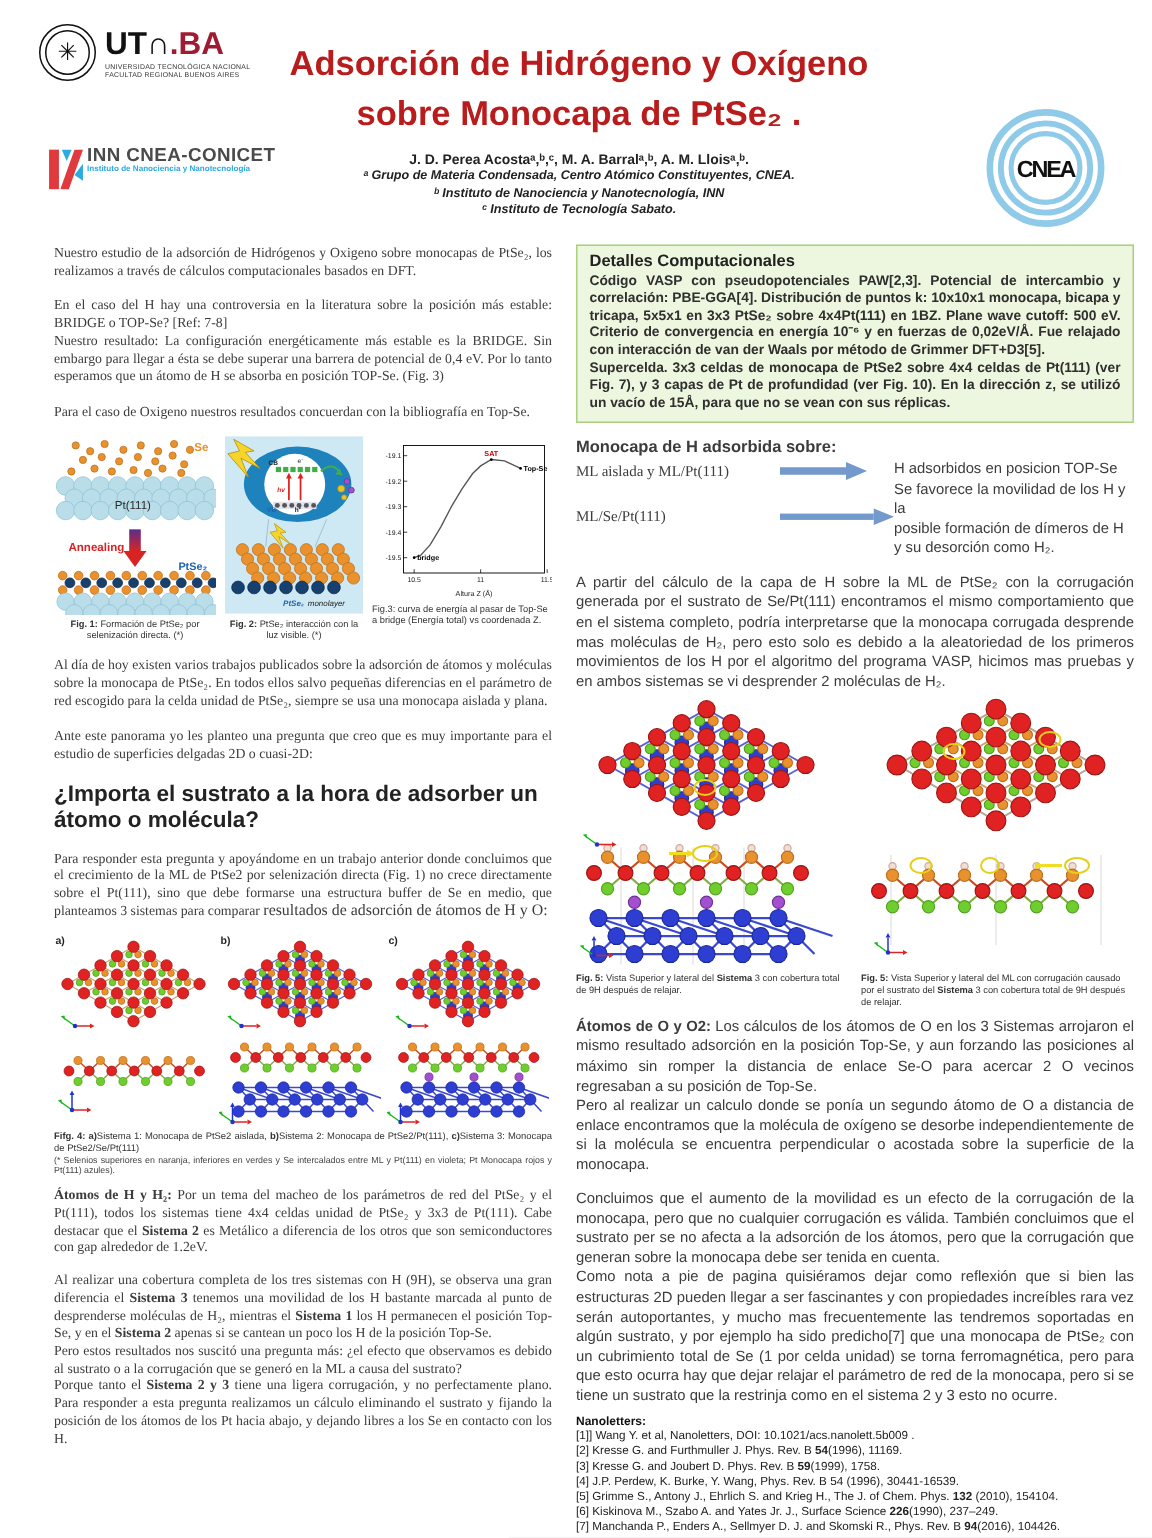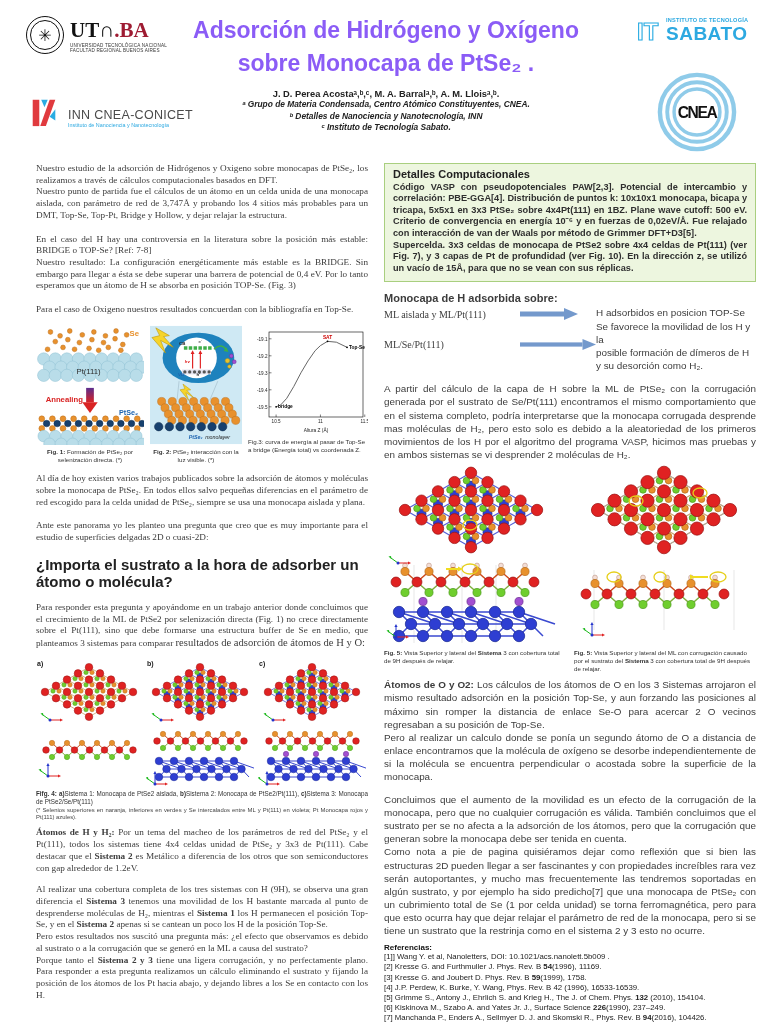--- a/index.html
+++ b/index.html
@@ -5,28 +5,28 @@
   html,body{margin:0;padding:0;background:#e9e9e9;}
   .poster{position:relative;width:768px;height:1025px;background:#fff;overflow:hidden;
           font-family:"Liberation Sans",sans-serif;color:#3c3c3c;}
   
   .hdr{position:absolute;left:0;top:0;width:768px;height:162px;}
   .utn{position:absolute;left:26px;top:16px;display:flex;align-items:center;gap:6px;}
   .utn-emblem{width:36px;height:36px;border:1.6px solid #111;border-radius:50%;
               display:flex;align-items:center;justify-content:center;}
   .utn-emblem .inner{width:28px;height:28px;border:1.2px solid #111;border-radius:50%;
               display:flex;align-items:center;justify-content:center;font-size:16px;color:#111;}
-  .utn-name{font-weight:bold;font-size:21px;color:#111;letter-spacing:0;font-family:Liberation Serif, serif;}
+  .utn-name{font-weight:bold;font-size:21px;color:#111;letter-spacing:0;}
   .utn-name .ba{color:var(--brand_red);}
   .utn-sub{font-size:4.6px;color:#333;letter-spacing:.2px;}
-  .inn{position:absolute;left:30px;top:96px;display:flex;align-items:flex-end;gap:10px;}
+  .inn{position:absolute;left:30px;top:96px;display:flex;align-items:flex-start;gap:0;font-weight:bold;}
   .inn-name{font-size:12.5px;color:#4a4a4a;letter-spacing:.3px;}
   .inn-sub{font-size:5.4px;color:var(--accent_blue);}
   .titlebox{position:absolute;left:190px;top:14px;width:392px;text-align:center;}
-  .title{font-weight:bold;font-size:23px;line-height:33px;color:#8b5cf6;}
+  .title{font-weight:bold;font-size:23px;line-height:33px;color:#b91c1c;margin-top:12px;}
   .authors{margin-top:9px;font-weight:bold;font-size:9.3px;color:#222;}
   .affil{font-weight:bold;font-style:italic;font-size:8.4px;line-height:11.5px;color:#222;}
   .sabato{position:absolute;left:636px;top:18px;display:flex;align-items:flex-start;gap:4px;}
   .sabato-right{display:flex;flex-direction:column;line-height:1;}
   .sabato-top{font-size:5.6px;font-weight:bold;color:var(--accent_blue);letter-spacing:.2px;}
   .sabato-name{font-size:19px;font-weight:bold;color:var(--accent_blue);letter-spacing:.5px;}
   .cnea-logo{position:absolute;left:656px;top:70px;}
   
   .colL{position:absolute;left:36px;top:163px;width:332px;}
   .colR{position:absolute;left:384px;top:163px;width:372px;}
@@ -95,47 +95,37 @@
       </div>
     </div>
 
     <div class="titlebox">
       <div class="title">
         <div>Adsorción de Hidrógeno y Oxígeno</div>
         <div>sobre Monocapa de PtSe₂ .</div>
       </div>
       <div class="authors">J. D. Perea Acostaᵃ,ᵇ,ᶜ, M. A. Barralᵃ,ᵇ, A. M. Lloisᵃ,ᵇ.</div>
       <div class="affil">ᵃ Grupo de Materia Condensada, Centro Atómico Constituyentes, CNEA.</div>
-      <div class="affil">ᵇ Detalles de Nanociencia y Nanotecnología, INN</div>
+      <div class="affil">ᵇ Instituto de Nanociencia y Nanotecnología, INN</div>
       <div class="affil">ᶜ Instituto de Tecnología Sabato.</div>
     </div>
 
-    <div class="sabato">
-      <svg width="26" height="30" viewBox="0 0 26 30">
-        <text x="1" y="22" font-size="24" font-weight="bold" fill="none" stroke="#29abe2" stroke-width="1.1" font-family="Liberation Sans, sans-serif">IT</text>
-      </svg>
-      <div class="sabato-right">
-        <div class="sabato-top">INSTITUTO DE TECNOLOGÍA</div>
-        <div class="sabato-name">SABATO</div>
-      </div>
-    </div>
 
     <div class="cnea-logo">
       <svg width="82" height="84" viewBox="0 0 84 84">
         <circle cx="42" cy="42" r="38" fill="#ffffff" stroke="#8fcbe9" stroke-width="4.5"></circle>
         <circle cx="42" cy="42" r="30.5" fill="none" stroke="#8fcbe9" stroke-width="4"></circle>
         <circle cx="42" cy="42" r="23.5" fill="none" stroke="#8fcbe9" stroke-width="3.5"></circle>
         <text x="42" y="48" text-anchor="middle" font-size="16" font-weight="bold" letter-spacing="-1.5" fill="#111" font-family="Liberation Sans, sans-serif">CNEA</text>
       </svg>
     </div>
   </div>
 
   <div class="colL">
     <p class="lt">Nuestro estudio de la adsorción de Hidrógenos y Oxigeno sobre monocapas de PtSe₂, los realizamos a través de cálculos computacionales basados en DFT.</p>
-    <p class="lt">Nuestro punto de partida fue el cálculos de un átomo en un celda unida de una monocapa aislada, con parámetro de red de 3,747Å y probando los 4 sitios más probables para un DMT, Top-Se, Top-Pt, Bridge y Hollow, y dejar relajar la estructura.</p>
     <div class="gap12"></div>
     <p class="lt">En el caso del H hay una controversia en la literatura sobre la posición más estable: BRIDGE o TOP-Se? [Ref: 7-8]</p>
     <p class="lt">Nuestro resultado: La configuración energéticamente más estable es la BRIDGE. Sin embargo para llegar a ésta se debe superar una barrera de potencial de 0,4 eV. Por lo tanto esperamos que un átomo de H se absorba en posición TOP-Se. (Fig. 3)</p>
     <div class="gap12"></div>
     <p class="lt">Para el caso de Oxigeno nuestros resultados concuerdan con la bibliografía en Top-Se.</p>
 
     <div class="figrow">
       <div class="figcol" style="width:108px">
         <svg width="108" height="120" viewBox="0 0 112 122">
           <defs>
@@ -1519,26 +1509,26 @@
     </div>
 
     <div class="gap6"></div>
     <p class="rt"><b>Átomos de O y O2:</b> Los cálculos de los átomos de O en los 3 Sistemas arrojaron el mismo resultado adsorción en la posición Top-Se, y aun forzando las posiciones al máximo sin romper la distancia de enlace Se-O para acercar 2 O vecinos regresaban a su posición de Top-Se.</p>
     <p class="rt">Pero al realizar un calculo donde se ponía un segundo átomo de O a distancia de enlace encontramos que la molécula de oxígeno se desorbe independientemente de si la molécula se encuentra perpendicular o acostada sobre la superficie de la monocapa.</p>
     <div class="gap10"></div>
     <p class="rt">Concluimos que el aumento de la movilidad es un efecto de la corrugación de la monocapa, pero que no cualquier corrugación es válida. También concluimos que el sustrato per se no afecta a la adsorción de los átomos, pero que la corrugación que generan sobre la monocapa debe ser tenida en cuenta.</p>
     <p class="rt">Como nota a pie de pagina quisiéramos dejar como reflexión que si bien las estructuras 2D pueden llegar a ser fascinantes y con propiedades increíbles rara vez serán autoportantes, y mucho mas frecuentemente las tendremos soportadas en algún sustrato, y por ejemplo ha sido predicho[7] que una monocapa de PtSe₂ con un cubrimiento total de Se (1 por celda unidad) se torna ferromagnética, pero para que esto ocurra hay que dejar relajar el parámetro de red de la monocapa, pero si se tiene un sustrato que la restrinja como en el sistema 2 y 3 esto no ocurre.</p>
 
     <div class="gap6"></div>
-    <p class="refs-title">Referencias:</p>
+    <p class="refs-title">Nanoletters:</p>
     <div>
       <div class="ref">[1]] Wang Y. et al, Nanoletters, DOI: 10.1021/acs.nanolett.5b009 .</div>
       <div class="ref">[2] Kresse G. and Furthmuller J. Phys. Rev. B <b>54</b>(1996), 11169.</div>
       <div class="ref">[3] Kresse G. and Joubert D. Phys. Rev. B <b>59</b>(1999), 1758.</div>
-      <div class="ref">[4] J.P. Perdew, K. Burke, Y. Wang, Phys. Rev. B 42 (1996), 16533-16539.</div>
+      <div class="ref">[4] J.P. Perdew, K. Burke, Y. Wang, Phys. Rev. B 54 (1996), 30441-16539.</div>
       <div class="ref">[5] Grimme S., Antony J., Ehrlich S. and Krieg H., The J. of Chem. Phys. <b>132</b> (2010), 154104.</div>
       <div class="ref">[6] Kiskinova M., Szabo A. and Yates Jr. J., Surface Science <b>226</b>(1990),  237–249.</div>
       <div class="ref">[7] Manchanda P., Enders A., Sellmyer D. J. and Skomski R., Phys. Rev. B <b>94</b>(2016), 104426.</div>
       <div class="ref">[8] Zhang W., Song X. J., Zhou N., Li H., and Huang J. Computational Materials Science, <b>129</b>(2017), 171-177.</div>
     </div>
 
   </div>
 </div>
 
 </body></html>

